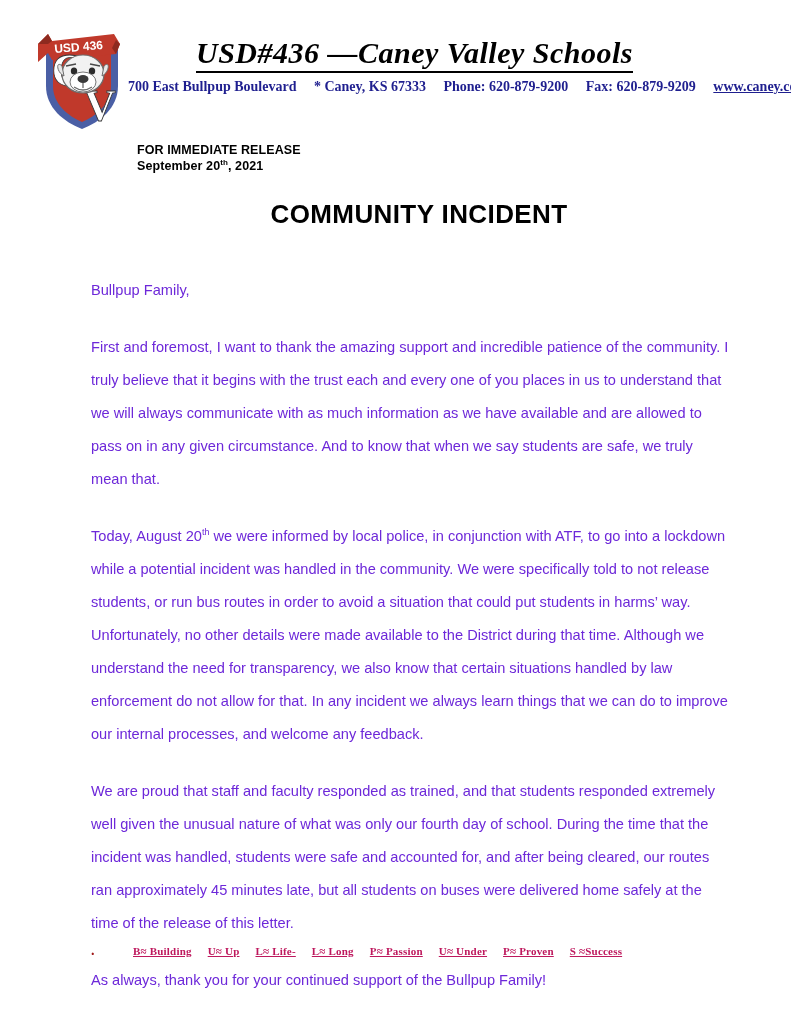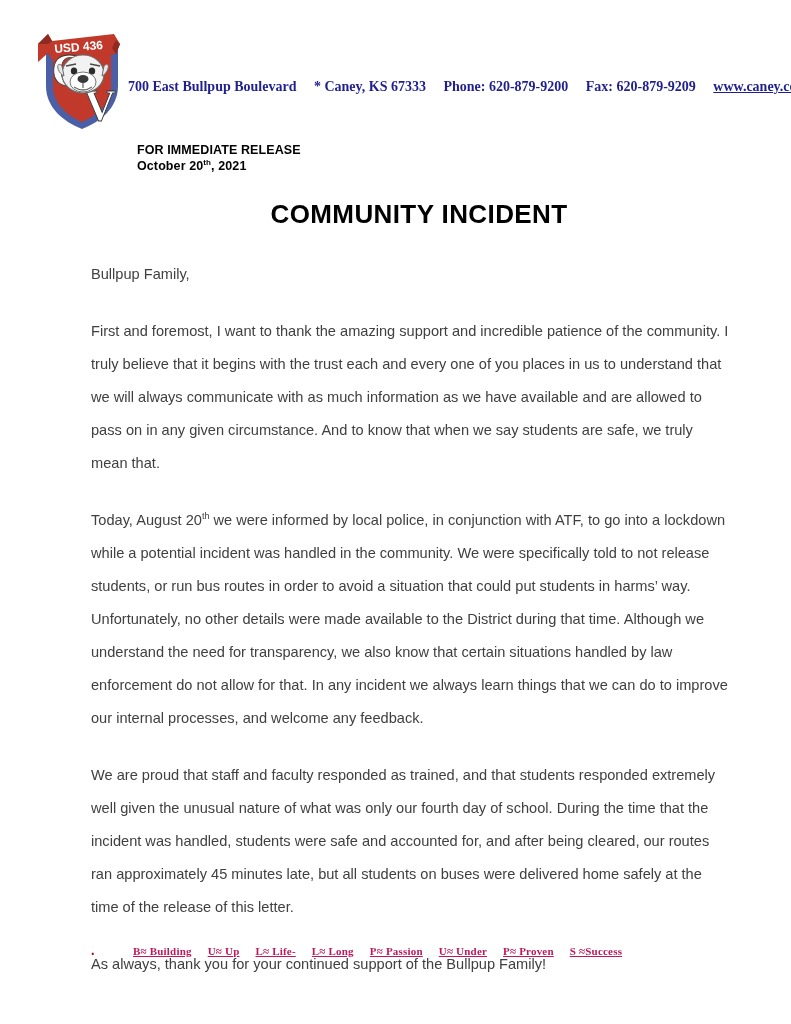--- a/index.html
+++ b/index.html
@@ -96,25 +96,25 @@
     font-size: 26px;
     font-weight: bold;
     letter-spacing: 0.4px;
     padding-left: 47px;
   }
 
   
   .body-copy {
     position: absolute;
     left: 91px;
-    top: 258px;
+    top: 274px;
     width: 642px;
     font-size: 14.6px;
     line-height: 33px;
-    color: #404040;
+    color: #6d28d9;
   }
   .body-copy p {
     margin: 0 0 24px 0;
   }
   .body-copy sup {
     font-size: 9px;
     vertical-align: super;
     line-height: 0;
   }
 
@@ -176,33 +176,34 @@
           <path d="M40 46 L50 44 M64 44 L74 46" stroke="#4a4a4a" stroke-width="1.6" fill="none"></path>
           <ellipse cx="48" cy="51" rx="3.2" ry="3.6" fill="#2b2b2b"></ellipse>
           <ellipse cx="66" cy="51" rx="3.2" ry="3.6" fill="#2b2b2b"></ellipse>
           <ellipse cx="57" cy="62" rx="13" ry="10" fill="#ffffff" stroke="#777777" stroke-width="1"></ellipse>
           <ellipse cx="57" cy="59" rx="5.5" ry="4" fill="#3a3a3a"></ellipse>
           <path d="M57 63 L57 68 M48 67 Q57 73 66 67" stroke="#6d6d6d" stroke-width="1.3" fill="none"></path>
         </g>
       </svg>
     </div>
 
+    <div class="lh-title">USD#436 —Caney Valley Schools</div>
 
     <div class="lh-contact">
       <span class="seg">700 East Bullpup Boulevard</span>
       <span class="seg">* Caney, KS 67333</span>
       <span class="seg">Phone: 620-879-9200</span>
       <span class="seg">Fax: 620-879-9209</span>
       <span class="site">www.caney.com</span>
     </div>
   </div>
 
   <div class="release">
     <div>FOR IMMEDIATE RELEASE</div>
-    <div><span>October 20</span><sup>th</sup><span>, 2021</span></div>
+    <div><span>September 20</span><sup>th</sup><span>, 2021</span></div>
   </div>
 
   <div class="headline">COMMUNITY INCIDENT</div>
 
   <div class="body-copy">
     <p>Bullpup Family,</p>
     <p>First and foremost, I want to thank the amazing support and incredible patience of the community. I truly believe that it begins with the trust each and every one of you places in us to understand that we will always communicate with as much information as we have available and are allowed to pass on in any given circumstance. And to know that when we say students are safe, we truly mean that.</p>
     <p><span>Today, August 20</span><sup>th</sup><span> we were informed by local police, in conjunction with ATF, to go into a lockdown while a potential incident was handled in the community. We were specifically told to not release students, or run bus routes in order to avoid a situation that could put students in harms’ way. Unfortunately, no other details were made available to the District during that time. Although we understand the need for transparency, we also know that certain situations handled by law enforcement do not allow for that. In any incident we always learn things that we can do to improve our internal processes, and welcome any feedback.</span></p>
     <p>We are proud that staff and faculty responded as trained, and that students responded extremely well given the unusual nature of what was only our fourth day of school. During the time that the incident was handled, students were safe and accounted for, and after being cleared, our routes ran approximately 45 minutes late, but all students on buses were delivered home safely at the time of the release of this letter.</p>
     <p>As always, thank you for your continued support of the Bullpup Family!</p>

